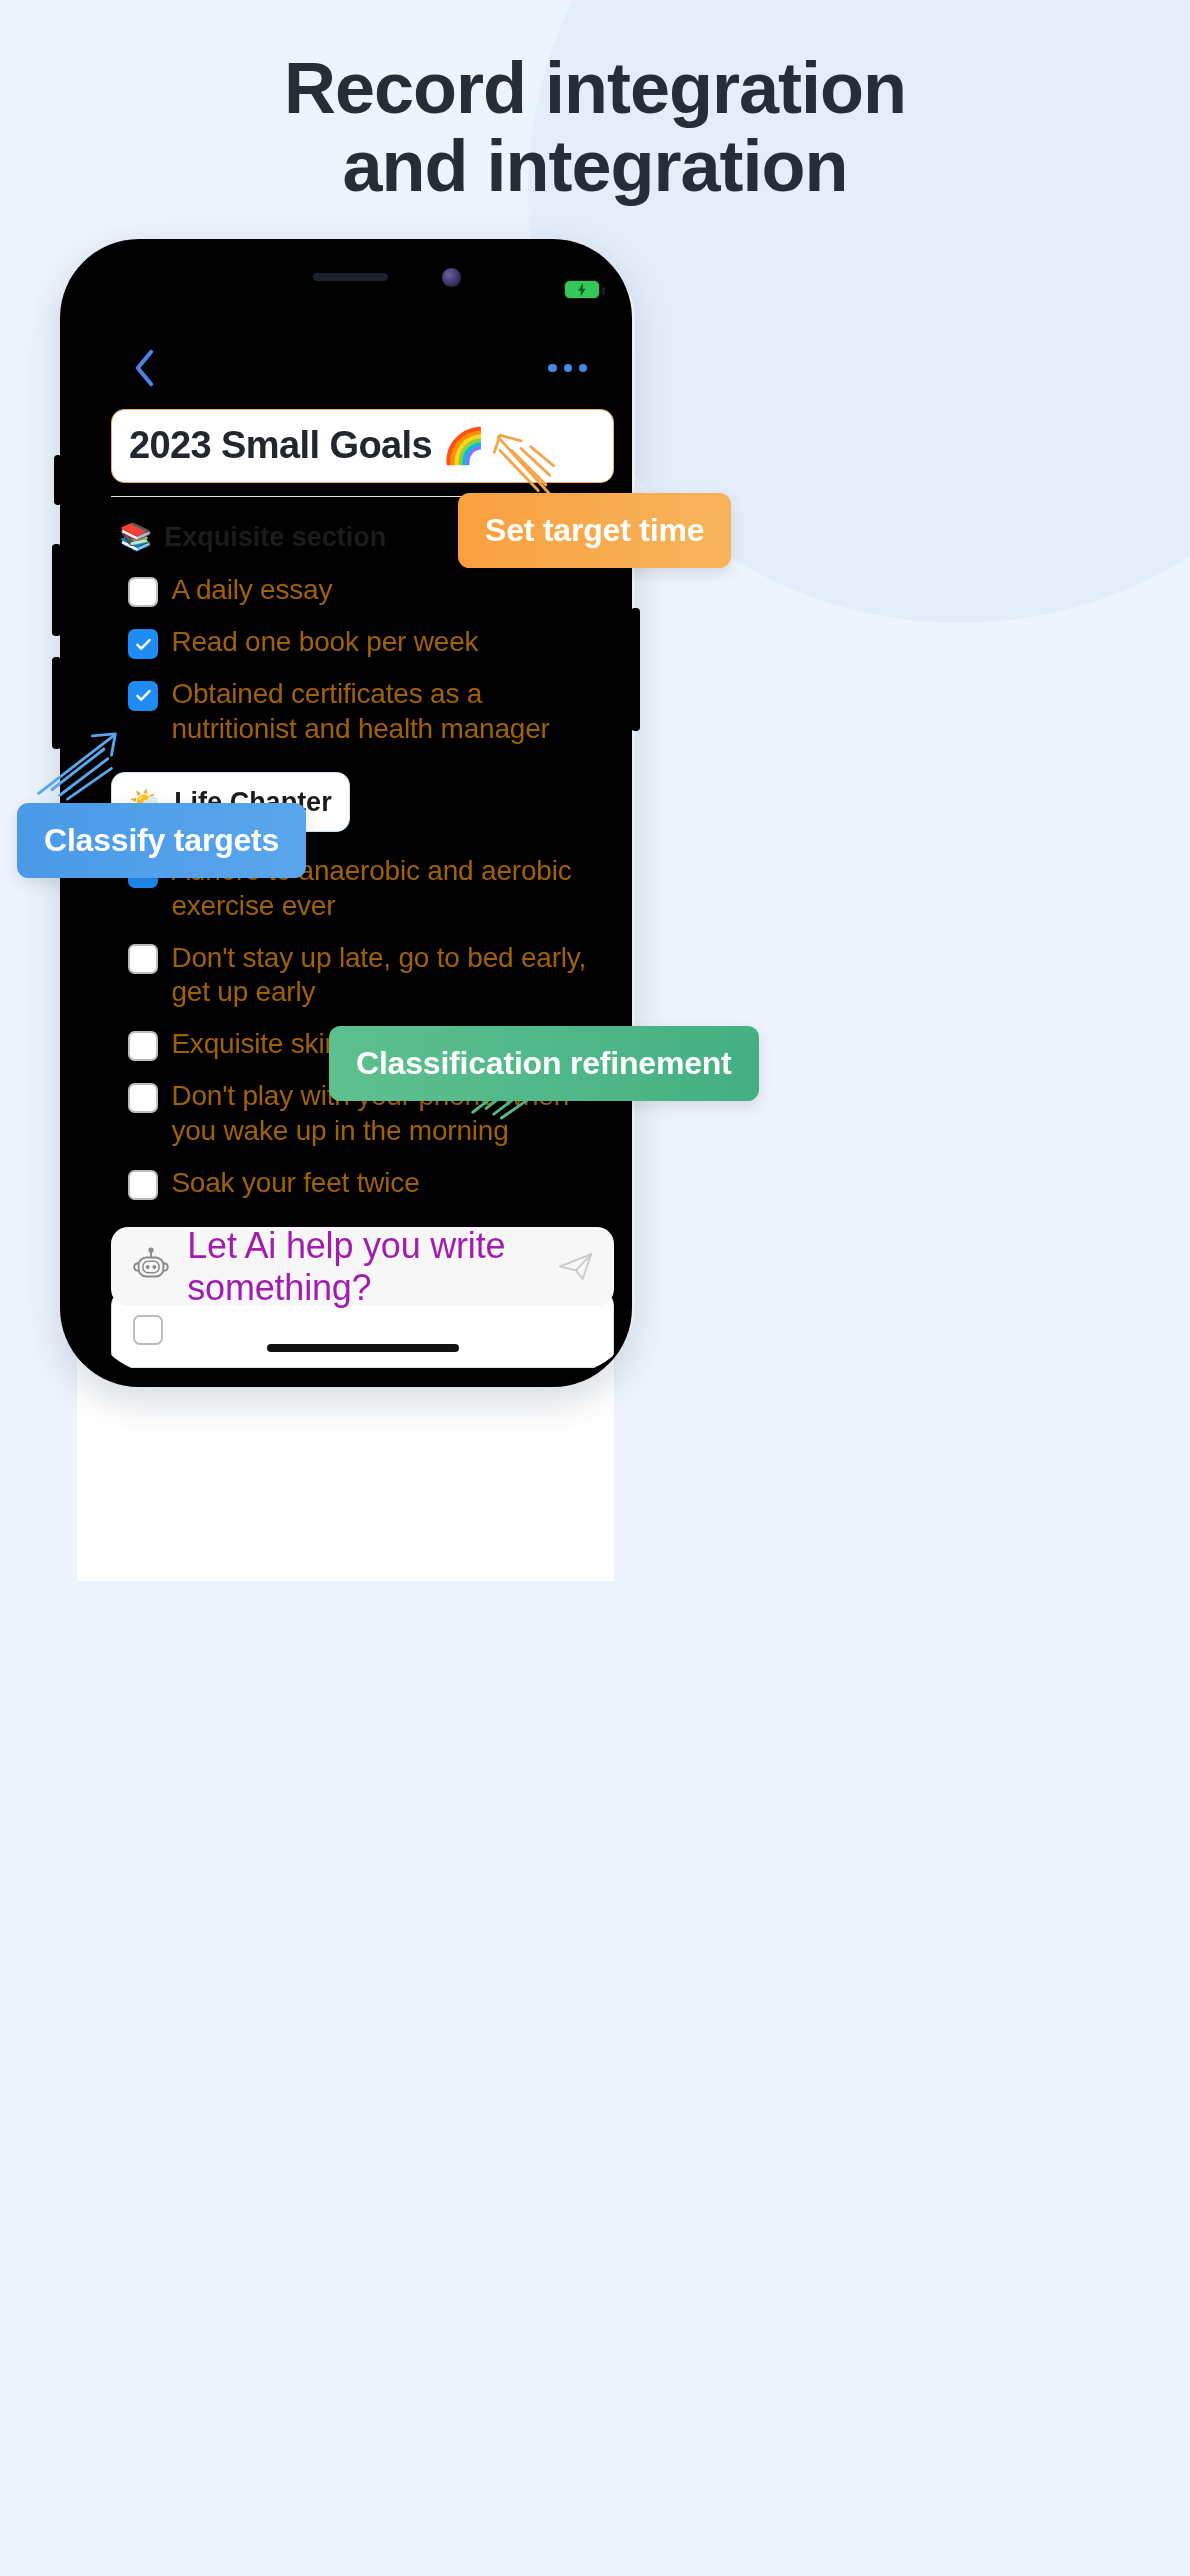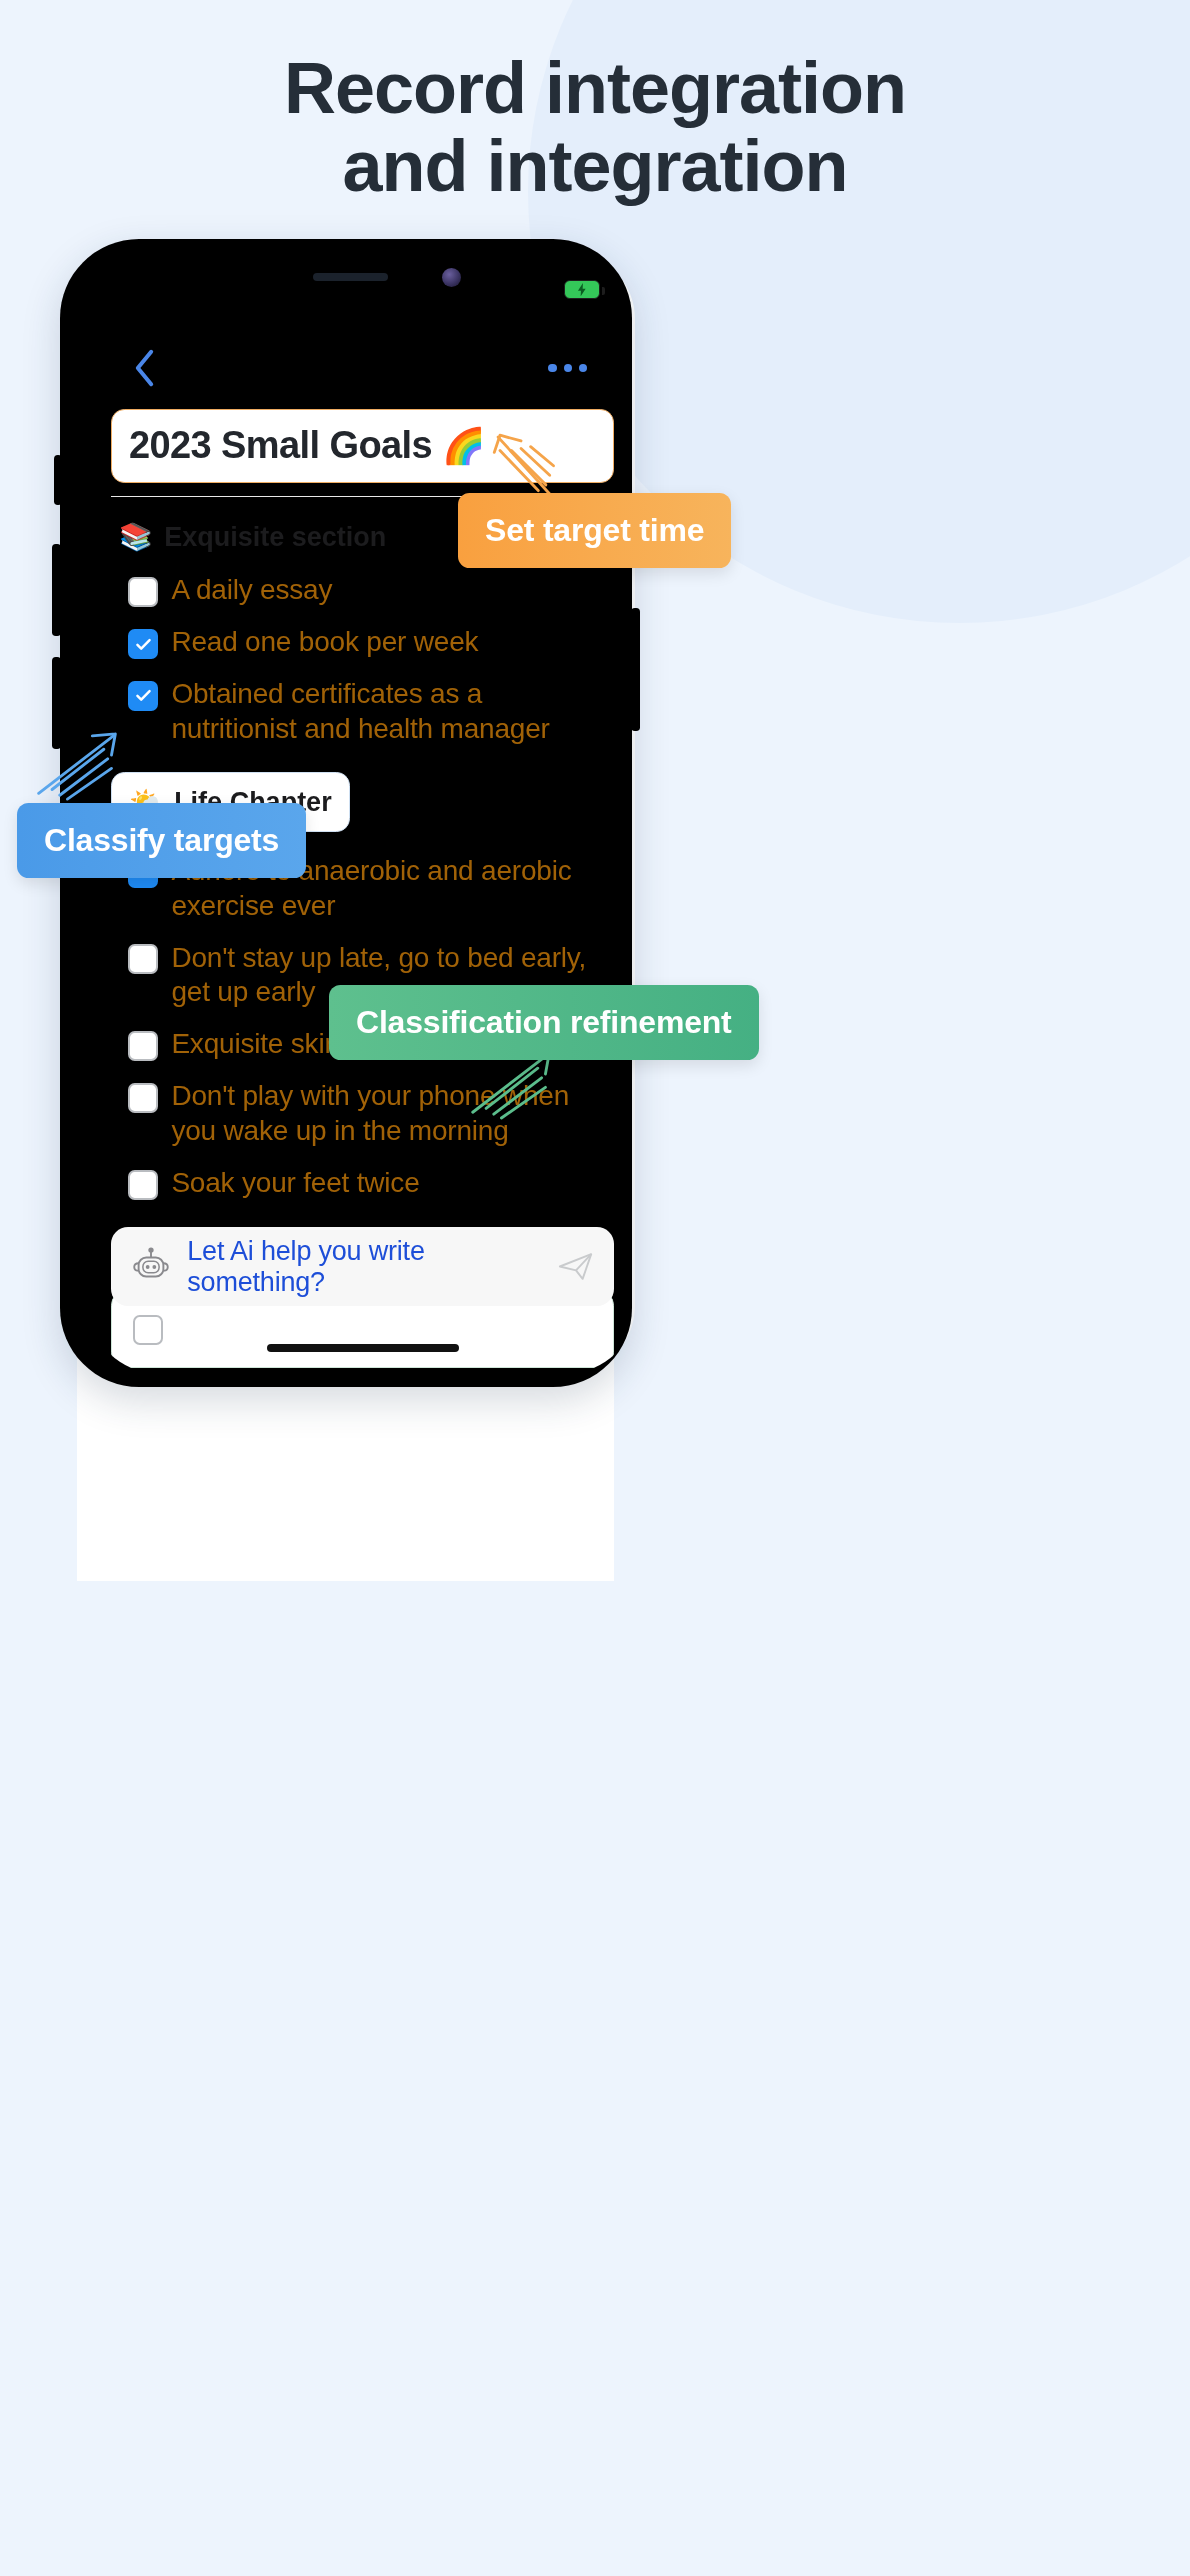--- a/index.html
+++ b/index.html
@@ -225,22 +225,22 @@
     height: 79px;
     background: #f7f7f7;
     border-radius: 17px;
     display: flex; align-items: center;
     padding: 0 19px;
     gap: 15.3px;
     z-index: 14;
   }
   .ai-bar .placeholder {
     flex: 1;
-    font-size: 27px;
-    color: #1d4ed8;
+    font-size: 36px;
+    color: #a21caf;
     letter-spacing: -0.2px;
   }
   .home-indicator {
     position: absolute;
     left: 50%; transform: translateX(-50%);
     bottom: 21px;
     width: 192px; height: 8.6px;
     border-radius: 4.8px;
     background: #111;
     z-index: 16;
@@ -262,21 +262,21 @@
   .badge-orange {
     left: 458px; top: 493px;
     background: linear-gradient(90deg,#f9a03f 0%, #f7b45c 100%);
     border-top-left-radius: 11.5px; border-bottom-left-radius:11.5px;
   }
   .badge-blue {
     left: 17px; top: 803px;
     background: linear-gradient(90deg,#4a9ae8 0%, #5aa6ec 100%);
   }
   .badge-green {
-    left: 329px; top: 985px;
+    left: 329px; top: 1026px;
     background: linear-gradient(90deg,#5ec08e 0%, #45b083 100%);
   }
 
   
   .arrow { position: absolute; z-index: 29; }
   .arrow-orange { left: 479px; top: 431px; }
   .arrow-blue   { left: 31px;  top: 726px; }
   .arrow-green  { left: 467px; top: 1047px; }
 </style>
 </head>

